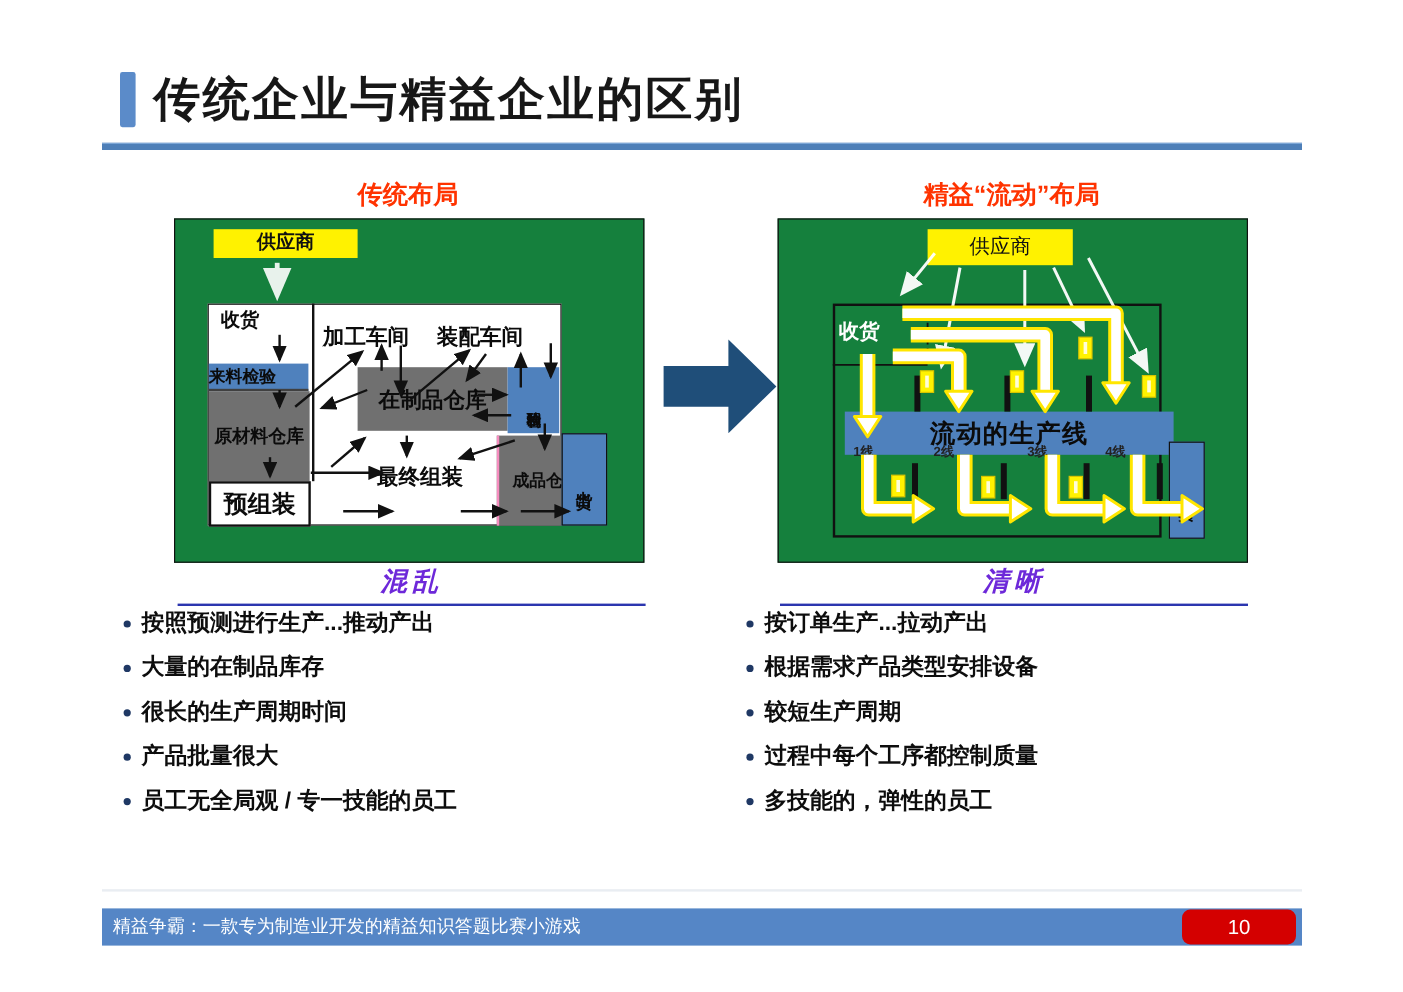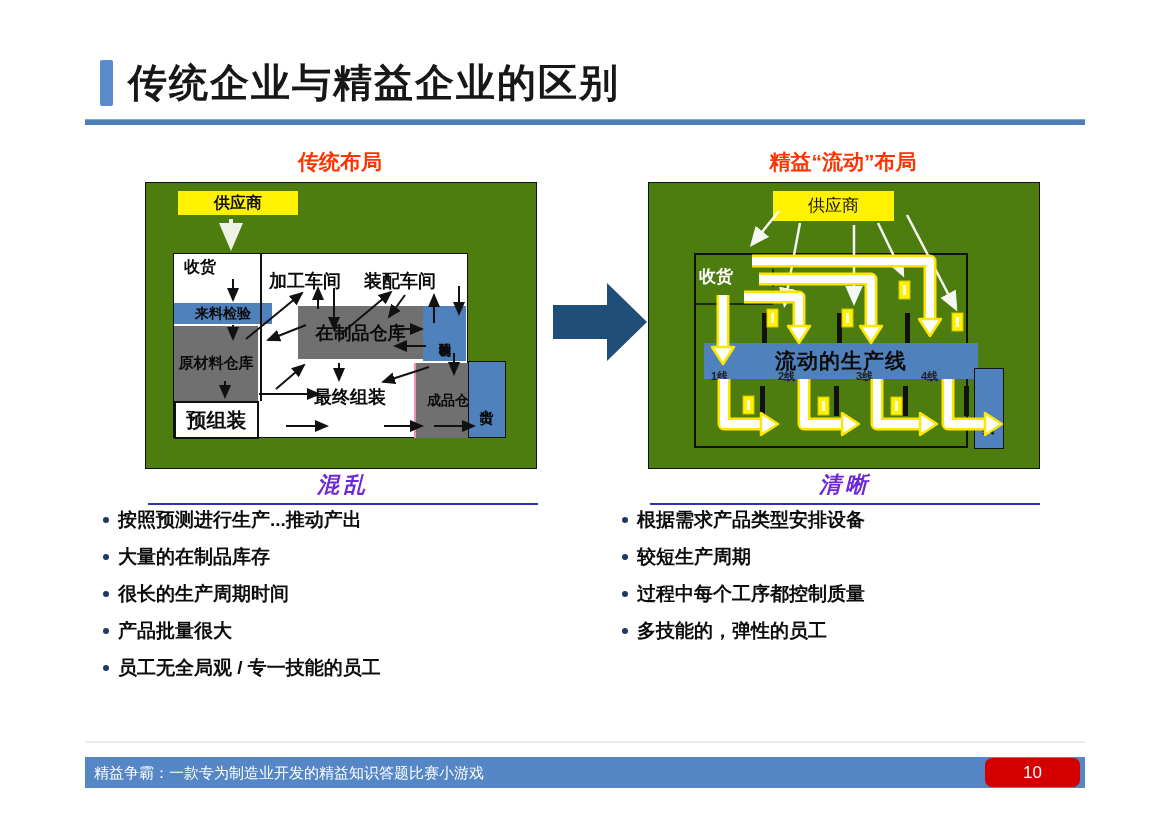--- a/index.html
+++ b/index.html
@@ -10,21 +10,21 @@
   
   .title-accent{left:100px;top:60px;width:13px;height:46px;background:#5b8bc9;border-radius:2px;}
   .page-title{left:128px;top:56px;width:900px;font-family:"Liberation Serif","DejaVu Serif",serif;
               font-size:39px;font-weight:600;color:#171717;letter-spacing:2px;white-space:nowrap;}
   .title-rule{left:85px;top:119px;width:1000px;height:5px;background:#4e7fb8;border-top:1px solid #7ca6d6;}
 
   
   .col-heading{top:148px;width:390px;text-align:center;font-size:21px;font-weight:bold;color:#ff3300;}
 
   
-  .panel{top:182px;width:390px;height:285px;background:#4d7c0f;border:1.5px solid #111;text-decoration:underline;}
+  .panel{top:182px;width:390px;height:285px;background:#15803d;border:1.5px solid #111;text-decoration:underline;}
   .panel .abs{position:absolute;}
   .ybox{background:#fff200;color:#111;text-align:center;font-size:16px;}
   .bluebox{background:#4f81bd;color:#0b0b0b;}
   .graybox{background:#707070;color:#0b0b0b;}
   .lbl{color:#0b0b0b;font-weight:bold;white-space:nowrap;}
   .vtext{writing-mode:vertical-rl;text-orientation:upright;font-weight:bold;letter-spacing:2px;}
   .overlay{left:0;top:0;width:100%;height:100%;z-index:6;}
 
   
   .banner{left:55px;top:160px;width:274px;height:36px;background:#4f81bd;z-index:3;
@@ -67,21 +67,21 @@
 
   <div class="abs panel" style="left:145px;">
     <div class="abs ybox" style="left:32px;top:8px;width:120px;height:24px;line-height:24px;font-weight:bold;">供应商</div>
 
     <div class="abs" style="left:27px;top:70px;width:295px;height:185px;background:#fff;border:1.5px solid #111;box-sizing:border-box;"></div>
 
     <div class="abs lbl" style="left:38px;top:74px;font-size:16px;">收货</div>
     <div class="abs lbl" style="left:123px;top:86px;font-size:18px;">加工车间</div>
     <div class="abs lbl" style="left:218px;top:86px;font-size:18px;">装配车间</div>
 
-    <div class="abs bluebox lbl" style="left:28px;top:120px;width:98px;height:21px;line-height:21px;text-align:center;font-size:14px;border-bottom:2px solid #ffffff;">来料检验</div>
+    <div class="abs bluebox lbl" style="left:28px;top:120px;width:83px;height:21px;line-height:21px;text-align:left;font-size:14px;border-bottom:2px solid #404040;">来料检验</div>
 
     <div class="abs graybox lbl" style="left:28px;top:143px;width:84px;height:75px;font-size:15px;display:flex;align-items:center;justify-content:center;">原材料仓库</div>
 
     <div class="abs lbl" style="left:28px;top:218px;width:85px;height:38px;background:#fff;border:2px solid #111;box-sizing:border-box;font-size:20px;display:flex;align-items:center;justify-content:center;">预组装</div>
 
     <div class="abs graybox lbl" style="left:152px;top:123px;width:125px;height:53px;font-size:18px;display:flex;align-items:center;justify-content:center;">在制品仓库</div>
 
     <div class="abs bluebox vtext" style="left:277px;top:123px;width:43px;height:55px;font-size:12px;display:flex;align-items:center;justify-content:center;letter-spacing:0;">制程检验</div>
 
     <div class="abs graybox lbl" style="left:268px;top:180px;width:54px;height:75px;border-left:2px solid #f58cbe;box-sizing:border-box;display:flex;align-items:center;justify-content:center;">
@@ -260,20 +260,24 @@
       </div>
     <div class="bullet-item">
         <span class="dot"></span>
         <span class="bullet-text">员工无全局观 / 专一技能的员工</span>
       </div>
   </div>
 
   <div class="abs bullets" style="left:622px;">
     <div class="bullet-item">
         <span class="dot"></span>
+        <span class="bullet-text">按订单生产...拉动产出</span>
+      </div>
+    <div class="bullet-item">
+        <span class="dot"></span>
         <span class="bullet-text">根据需求产品类型安排设备</span>
       </div>
     <div class="bullet-item">
         <span class="dot"></span>
         <span class="bullet-text">较短生产周期</span>
       </div>
     <div class="bullet-item">
         <span class="dot"></span>
         <span class="bullet-text">过程中每个工序都控制质量</span>
       </div>

